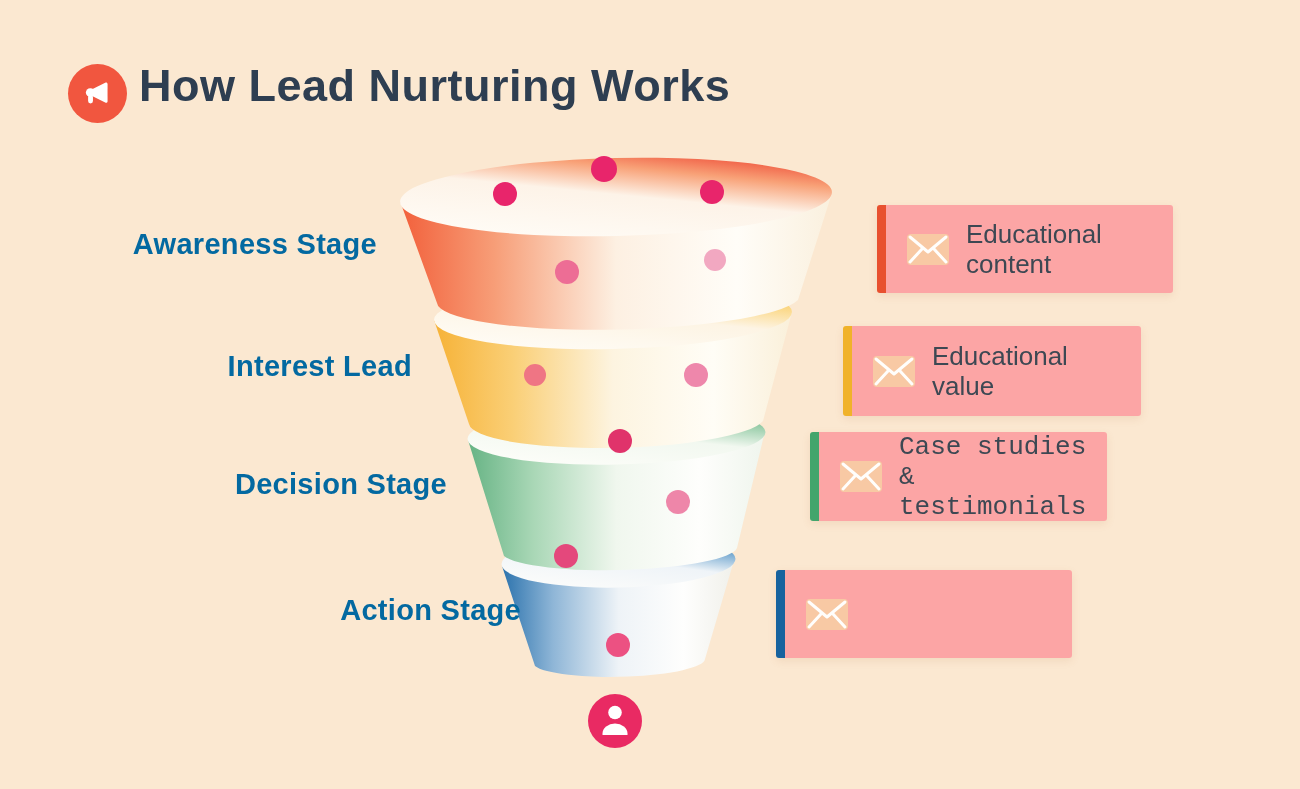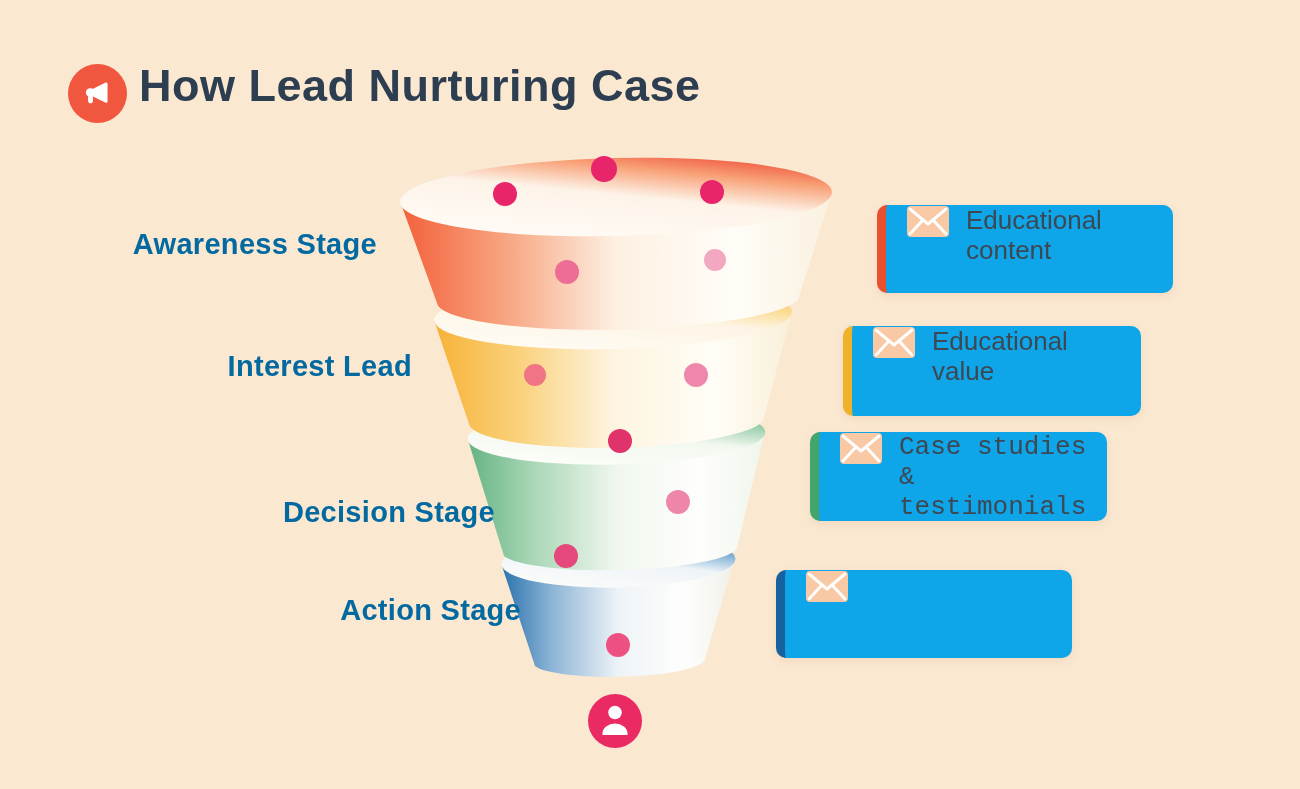--- a/index.html
+++ b/index.html
@@ -24,32 +24,32 @@
   }
   
   .stage-label{
     position:absolute;left:0;
     text-align:right;
     font-size:29px;font-weight:bold;
     color:#0369a1;letter-spacing:.3px;
   }
   .label-0{top:228px;width:377px;}
   .label-1{top:350px;width:412px;}
-  .label-2{top:496px;width:447px;margin-left:48px;}
+  .label-2{top:468px;width:447px;}
   .label-3{top:594px;width:477px;padding-left:44px;}
   
   .funnel-svg{position:absolute;left:0;top:0;}
   
   .card{
     position:absolute;
-    background:#0ea5e9;
+    background:#fca5a5;
     border-left:9px solid #ccc;
-    border-radius:10px;
+    border-radius:3px;
     box-shadow:0 3px 9px rgba(170,110,60,.12);
-    display:flex;
+    display:flex;align-items:center;
     padding:0 10px 0 20px;
     box-sizing:border-box;
   }
   .card-0{left:877px;top:205px;width:296px;height:88px;border-left-color:#e8502f;}
   .card-1{left:843px;top:326px;width:298px;height:90px;border-left-color:#f0b22a;}
   .card-2{left:810px;top:432px;width:297px;height:89px;border-left-color:#43a56c;font-family:Liberation Mono, monospace;}
   .card-3{left:776px;top:570px;width:296px;height:88px;border-left-color:#17629e;}
   .card .env{flex:0 0 auto;margin-right:16px;}
   .card-text{
     flex:1;
@@ -65,21 +65,21 @@
 
   <div class="header-icon">
     <svg width="36" height="36" viewBox="0 0 40 40" aria-hidden="true">
       <g fill="#ffffff">
         <path d="M14,14.5 L28,7.5 C29.3,6.9 30.6,7.6 30.6,9 L30.6,28 C30.6,29.4 29.3,30.1 28,29.5 L14,22.5 Z"></path>
         <rect x="6.5" y="13.6" width="10" height="9.6" rx="4.8"></rect>
         <rect x="9" y="20.5" width="5.4" height="10" rx="2.7"></rect>
       </g>
     </svg>
   </div>
-  <div class="page-title">How Lead Nurturing Case</div>
+  <div class="page-title">How Lead Nurturing Works</div>
 
   <svg class="funnel-svg" width="1300" height="789" viewBox="0 0 1300 789">
     <defs>
       <linearGradient id="wallO" x1="0" y1="0" x2="1" y2="0">
         <stop offset="0" stop-color="#f2603b"></stop>
           <stop offset="0.22" stop-color="#f79e78"></stop>
         <stop offset="0.5" stop-color="#fdf0e2"></stop>
           <stop offset="0.78" stop-color="#fffdf8"></stop>
         <stop offset="1" stop-color="#faf0de"></stop>
       </linearGradient>

